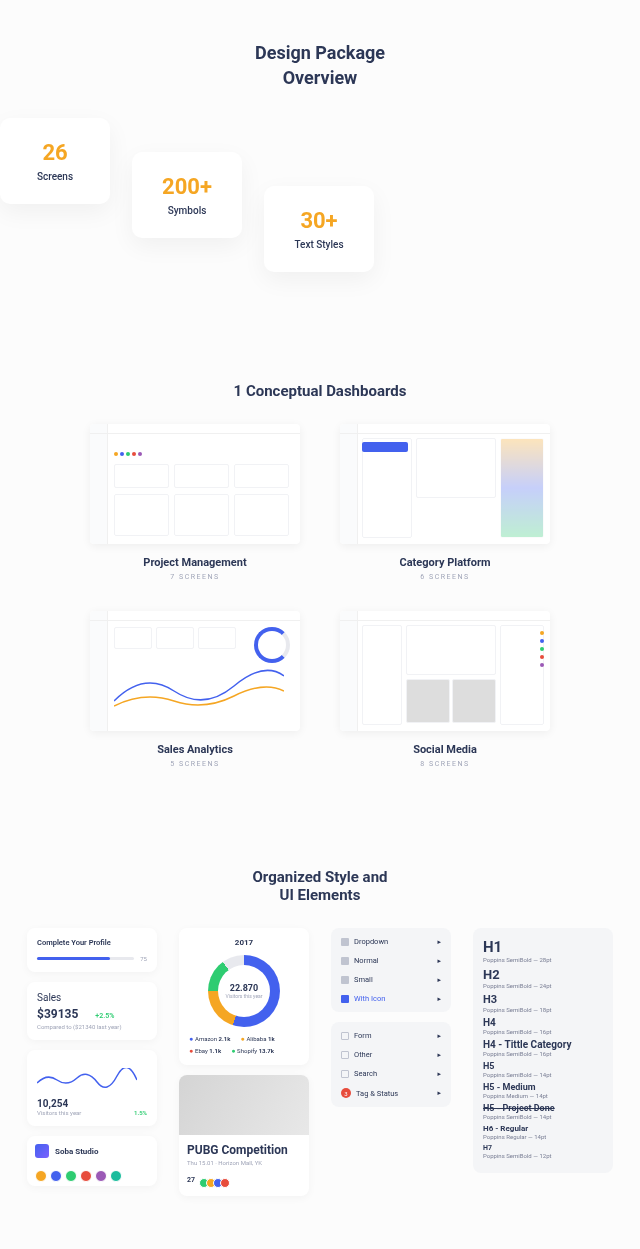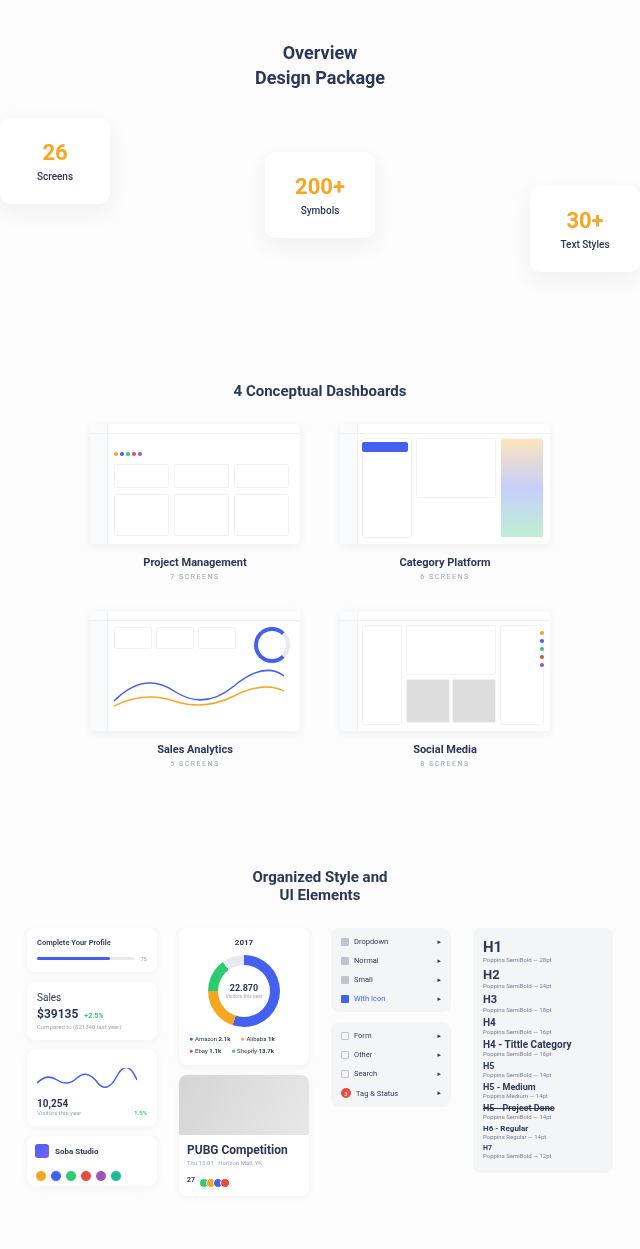--- a/index.html
+++ b/index.html
@@ -1,20 +1,20 @@
 <!DOCTYPE html>
 <html><head>
 <meta charset="utf-8">
 <style>
 *{box-sizing:border-box;margin:0;padding:0}
 body{font-family:-apple-system,BlinkMacSystemFont,"Segoe UI",Roboto,sans-serif;background:#fcfcfc;width:640px;color:#2c3756}
 .section{padding:30px 0;text-align:center}
 .h-main{font-size:18px;font-weight:700;color:#2c3756;line-height:1.4}
 .h-sub{font-size:15px;font-weight:700;color:#2c3756;margin-bottom:24px}
-.stat-row{display:flex;justify-content:space-between;gap:31px;margin-top:28px;align-items:flex-start}
+.stat-row{display:flex;justify-content:flex-start;gap:22px;margin-top:28px;align-items:flex-start}
 .stat-card{background:#fff;border-radius:10px;padding:22px 20px;min-width:110px;box-shadow:0 8px 24px rgba(0,0,0,.05)}
 .stat-card:nth-child(1){margin-top:0}
 .stat-card:nth-child(2){margin-top:34px}
 .stat-card:nth-child(3){margin-top:68px}
 .stat-num{font-size:22px;font-weight:700;color:#f5a623;margin-bottom:6px}
 .stat-label{font-size:10px;color:#2c3756;font-weight:500}
 .dash-grid{display:flex;flex-wrap:wrap;justify-content:center;gap:30px 40px;padding:0 40px}
 .dash-item{width:210px}
 .thumb{width:210px;height:120px;background:#fff;border-radius:4px;box-shadow:0 2px 10px rgba(0,0,0,.06);margin-bottom:12px;position:relative;overflow:hidden;font-size:5px;color:#999}
 .dash-title{font-size:11px;font-weight:700;color:#2c3756;margin-bottom:4px}
@@ -24,21 +24,21 @@
 .thumb .tdots{position:absolute;display:flex;gap:2px}
 .tdots span{width:4px;height:4px;border-radius:50%}
 .tcard{position:absolute;background:#fff;border:1px solid #f1f2f5;border-radius:2px}
 .ui-row{display:flex;justify-content:center;gap:22px;padding:0 11px;align-items:flex-start}
 .ui-col{display:flex;flex-direction:column;gap:10px}
 .ui-card{background:#fff;border-radius:8px;padding:10px;box-shadow:0 2px 8px rgba(0,0,0,.04);font-size:8px;text-align:left}
 .prog-label{font-size:7.5px;font-weight:600;color:#2c3756;margin-bottom:8px}
 .prog-bar{height:3px;background:#e8e9ee;border-radius:2px;position:relative}
 .prog-bar::after{content:"";position:absolute;left:0;top:0;height:100%;width:75%;background:#4361ee;border-radius:2px}
 .sales-num{font-size:12px;font-weight:700;color:#2c3756;display:inline}
-.sales-pct{font-size:7px;color:#2ecc71;font-weight:600;margin-left:4px}
+.sales-pct{font-size:7px;color:#2ecc71;font-weight:600;margin-left:15px}
 .sales-sub{font-size:6px;color:#a0a5b8;margin-top:2px}
 .mini-chart{height:22px;margin:8px 0}
 .visitors-num{font-size:10px;font-weight:700;color:#2c3756}
 .donut{width:72px;height:72px;border-radius:50%;margin:8px auto;background:conic-gradient(#4361ee 0 55%,#f5a623 55% 75%,#2ecc71 75% 90%,#e8e9ee 90% 100%);display:flex;align-items:center;justify-content:center;position:relative}
 .donut::before{content:"";position:absolute;width:52px;height:52px;background:#fff;border-radius:50%}
 .donut-inner{position:relative;z-index:1;text-align:center}
 .donut-num{font-size:9px;font-weight:700;color:#2c3756}
 .donut-sub{font-size:5px;color:#a0a5b8}
 .legend{display:flex;flex-wrap:wrap;gap:4px 10px;font-size:6px;margin-top:6px}
 .legend span::before{content:"● ";font-size:7px}
@@ -67,40 +67,40 @@
 .soba-name{font-size:8px;font-weight:700;color:#2c3756}
 .av-row{display:flex;gap:3px;padding:4px 8px}
 .av-row .av{width:12px;height:12px;margin-left:0}
 .yr{text-align:center;font-size:8px;font-weight:700;color:#2c3756;margin-bottom:4px}
 svg{display:block}
 </style>
 </head>
 <body>
 
 <div class="section" style="padding-top:40px">
+  <div class="h-main">Design Package</div>
   <div class="h-main">Overview</div>
-  <div class="h-main">Design Package</div>
   <div class="stat-row" id="stats">
       <div class="stat-card">
      <div class="stat-num">26</div>
      <div class="stat-label">Screens</div>
    </div>
       <div class="stat-card">
      <div class="stat-num">200+</div>
      <div class="stat-label">Symbols</div>
    </div>
       <div class="stat-card">
      <div class="stat-num">30+</div>
      <div class="stat-label">Text Styles</div>
    </div>
     </div>
 </div>
 
 <div class="section" style="padding-top:80px">
-  <div class="h-sub">4 Conceptual Dashboards</div>
+  <div class="h-sub">1 Conceptual Dashboards</div>
   <div class="dash-grid" id="dashgrid">
       <div class="dash-item">
      <div class="thumb">
           <div class="tside"></div>
           <div class="thead"></div>
  <div class="tdots" style="left:24px;top:28px">
             <span style="background:#f5a623"></span>
             <span style="background:#4361ee"></span>
             <span style="background:#2ecc71"></span>
             <span style="background:#e74c3c"></span>

